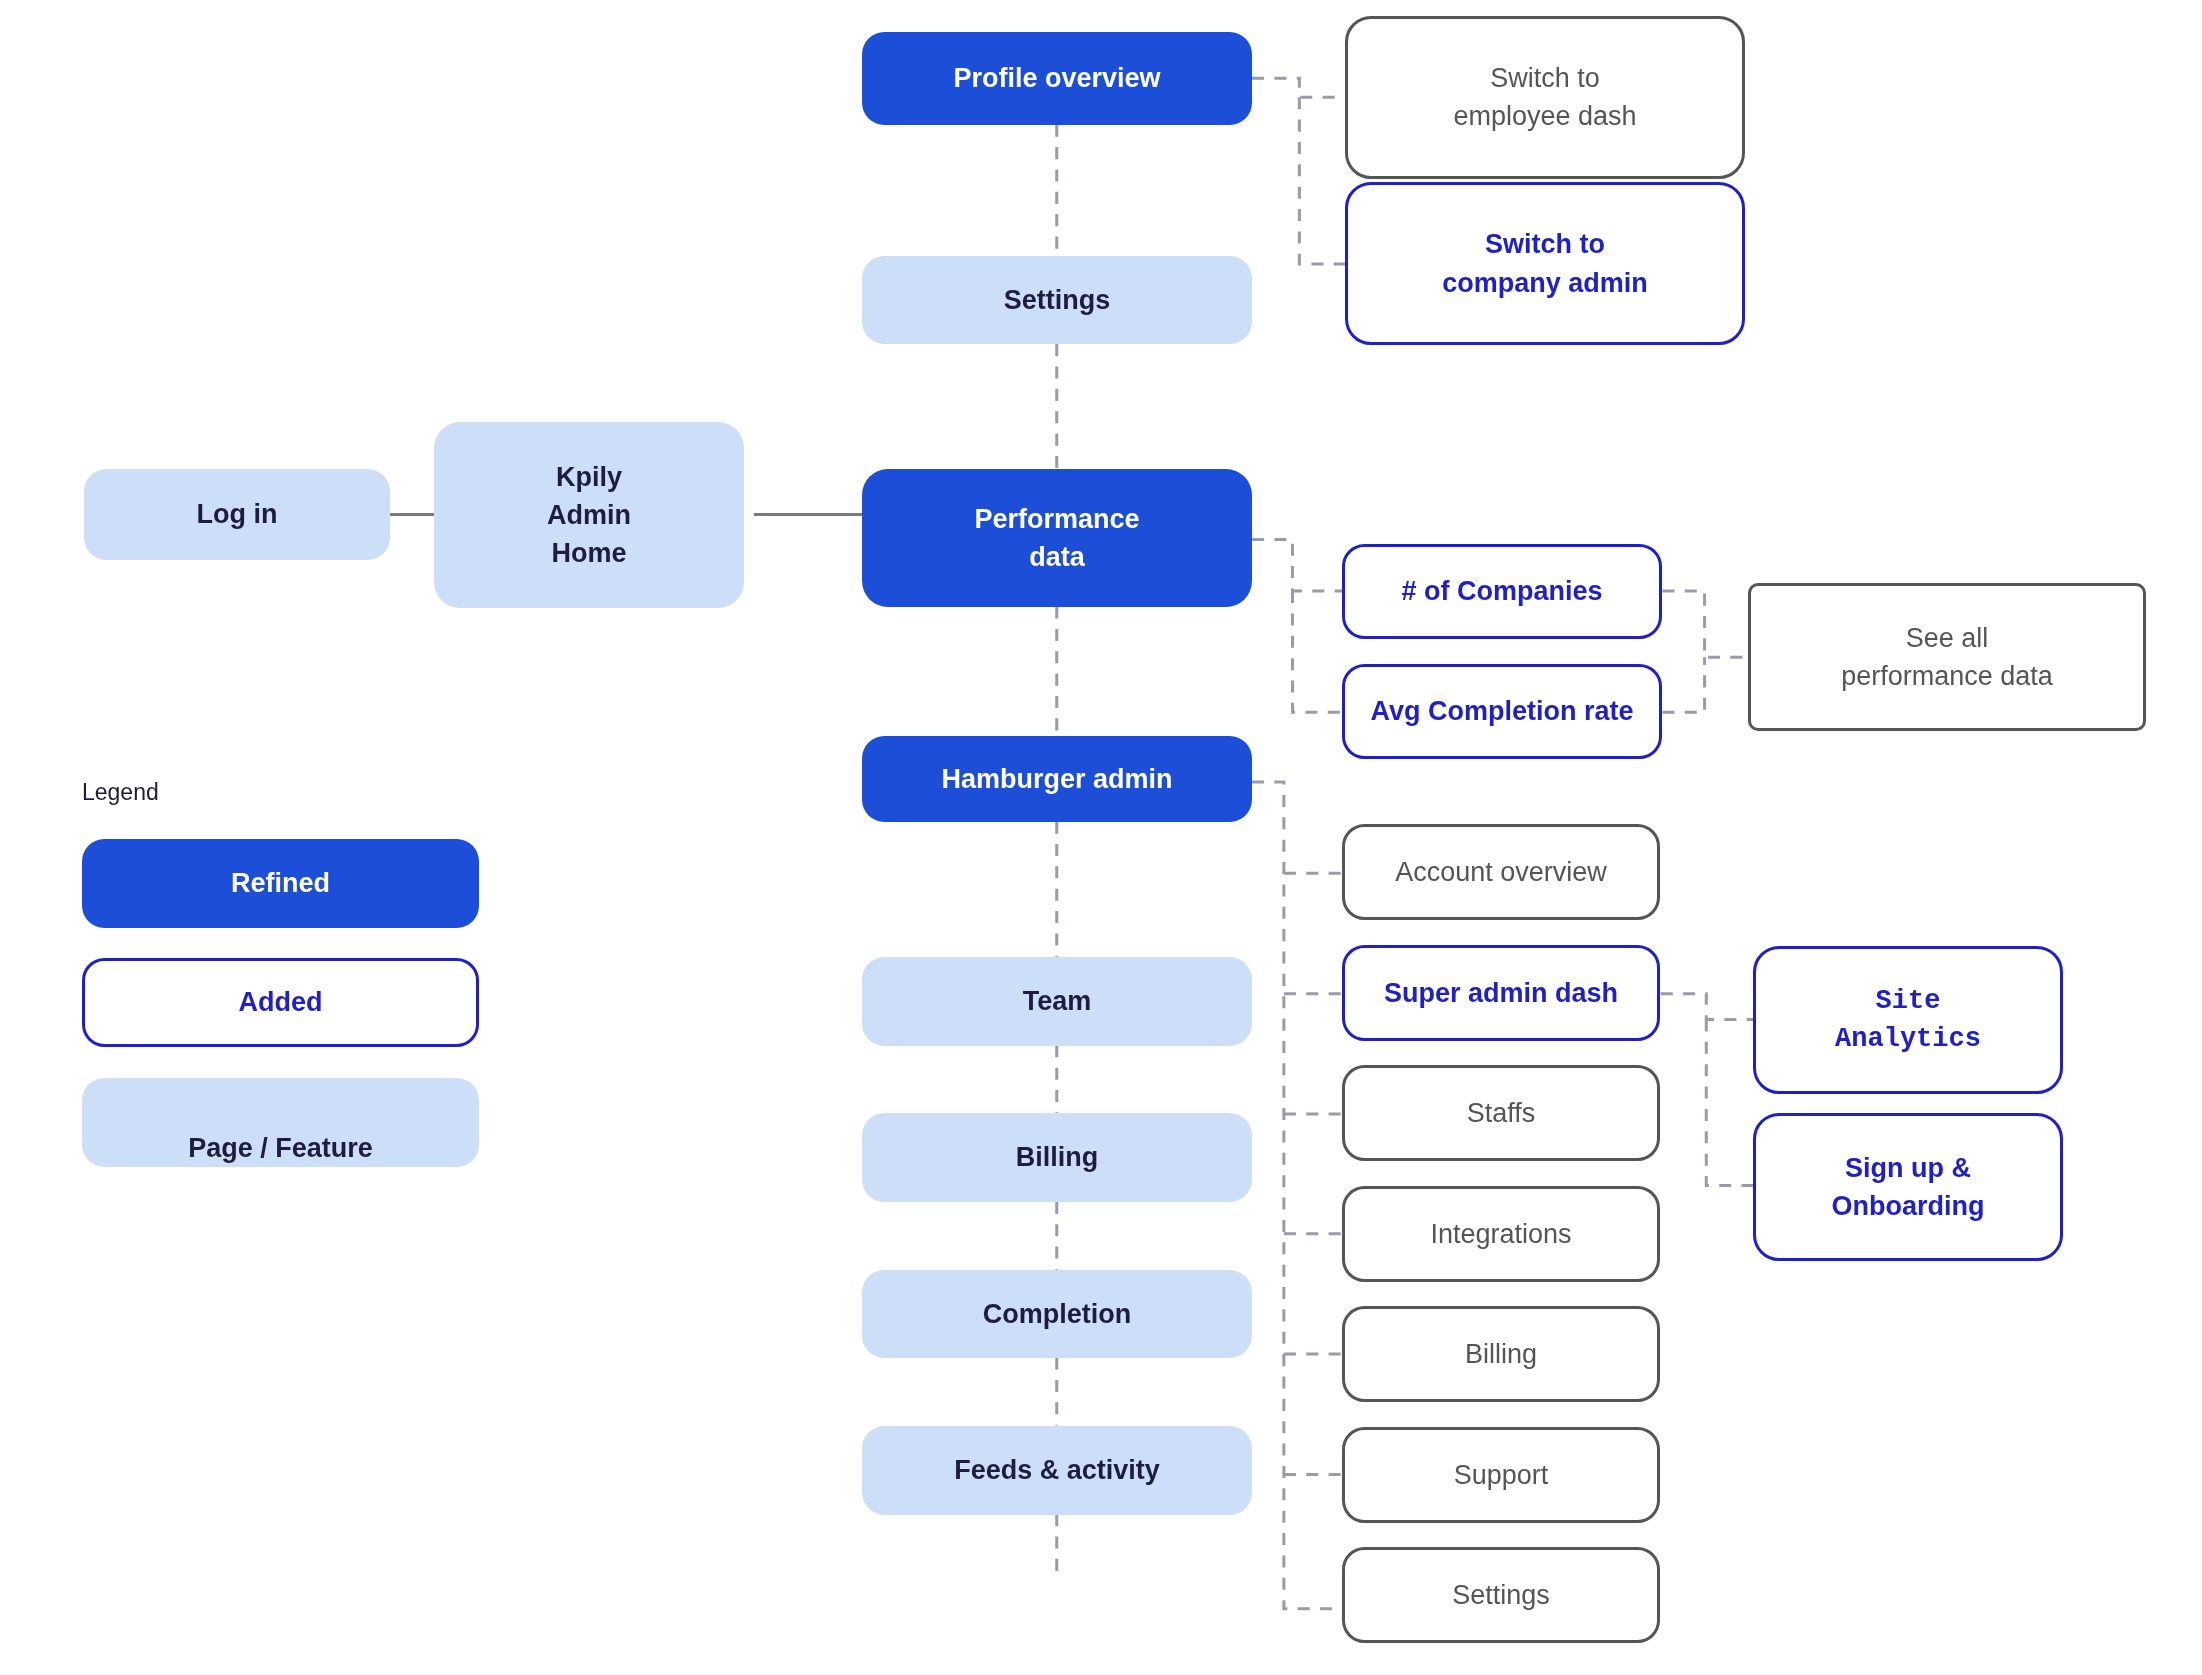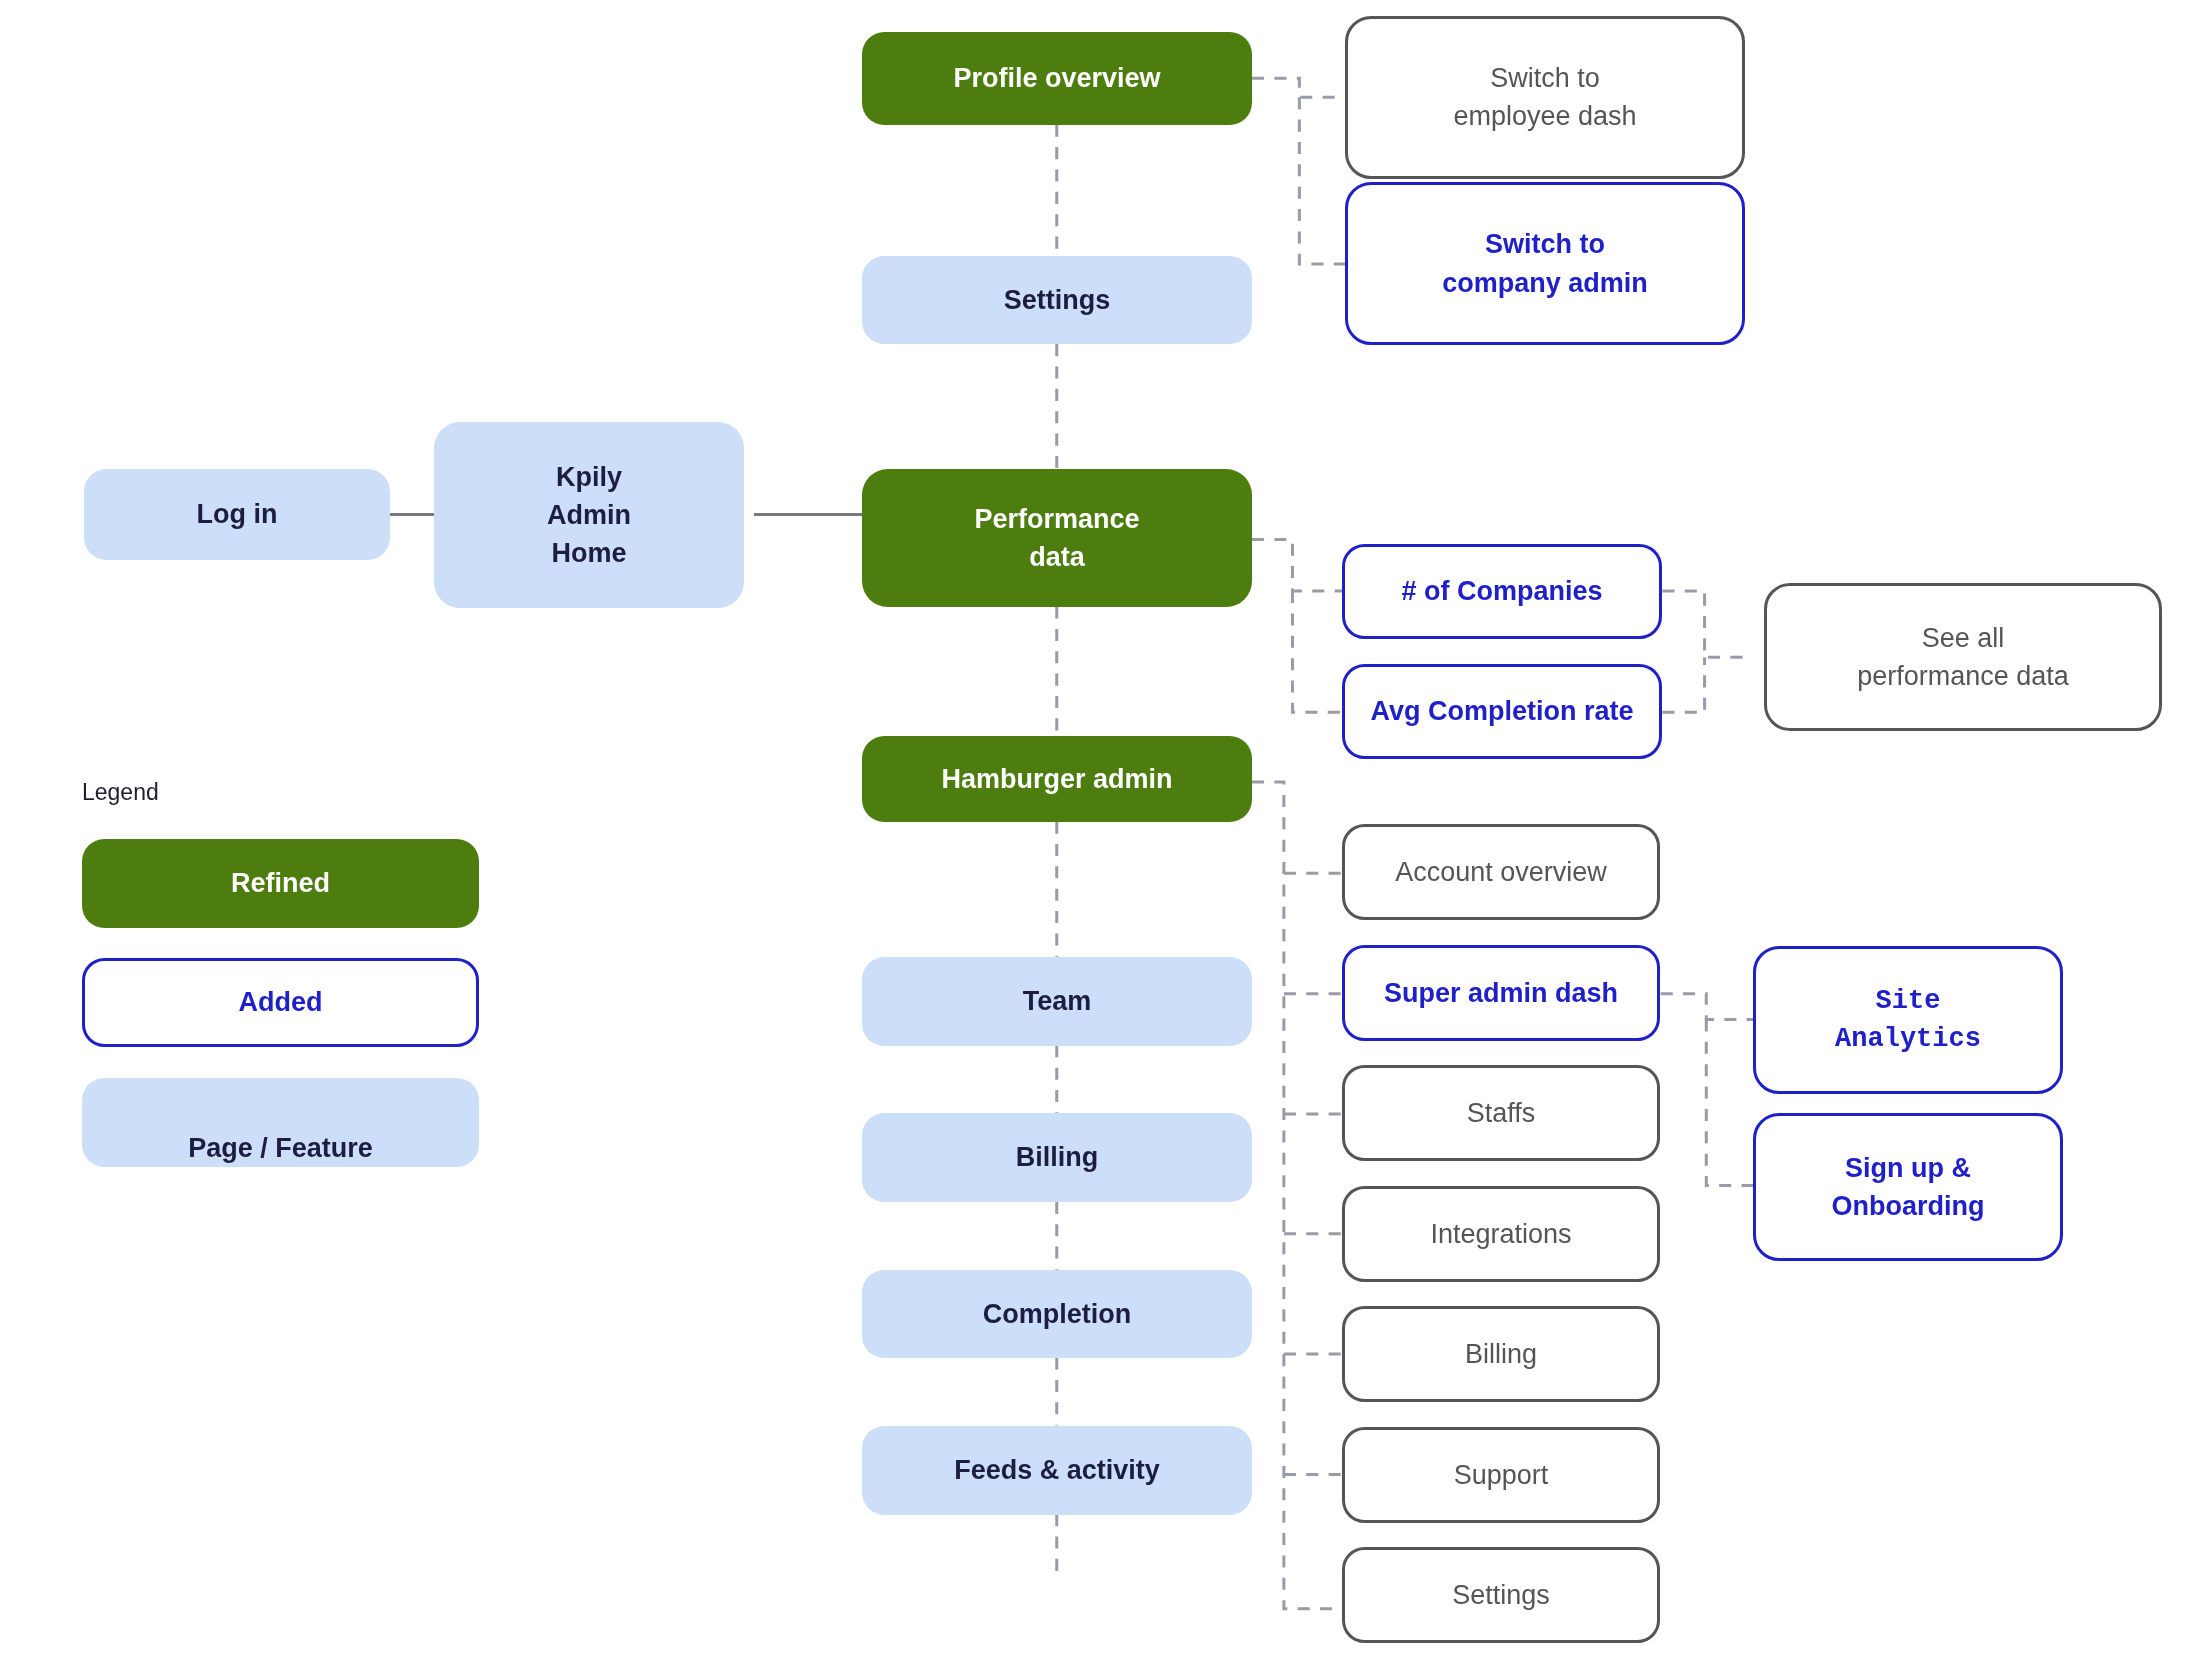--- a/index.html
+++ b/index.html
@@ -18,21 +18,21 @@
     display:flex;
     align-items:center;
     justify-content:center;
     text-align:center;
     border-radius:22.4px;
     line-height:1.42;
     white-space:pre-line;
   }
   
   .v-refined{
-    background:#4d7c0f;
+    background:#1d4ed8;
     color:#ffffff;
     font-weight:bold;
     font-size:27px;
     border:none;
   }
   .v-page{
     background:#cddef8;
     color:#1d1d40;
     font-weight:bold;
     font-size:27px;
@@ -172,21 +172,21 @@
   </div>
 
   <div class="node v-added" style="left:1342px; top:544px; width:320px; height:95px;">
     <span># of Companies</span>
   </div>
 
   <div class="node v-added" style="left:1342px; top:664px; width:320px; height:95px;">
     <span>Avg Completion rate</span>
   </div>
 
-  <div class="node v-existing" style="left:1748px; top:583px; width:398px; height:148px; border-radius:26px;margin-left:16px;">
+  <div class="node v-existing" style="left:1748px; top:583px; width:398px; height:148px; border-radius:10px;">
     <span>See all
 performance data</span>
   </div>
 
   <div class="node v-existing" style="left:1342px; top:824px; width:318px; height:96px;">
     <span>Account overview</span>
   </div>
 
   <div class="node v-added" style="left:1342px; top:945px; width:318px; height:96px;">
     <span>Super admin dash</span>

